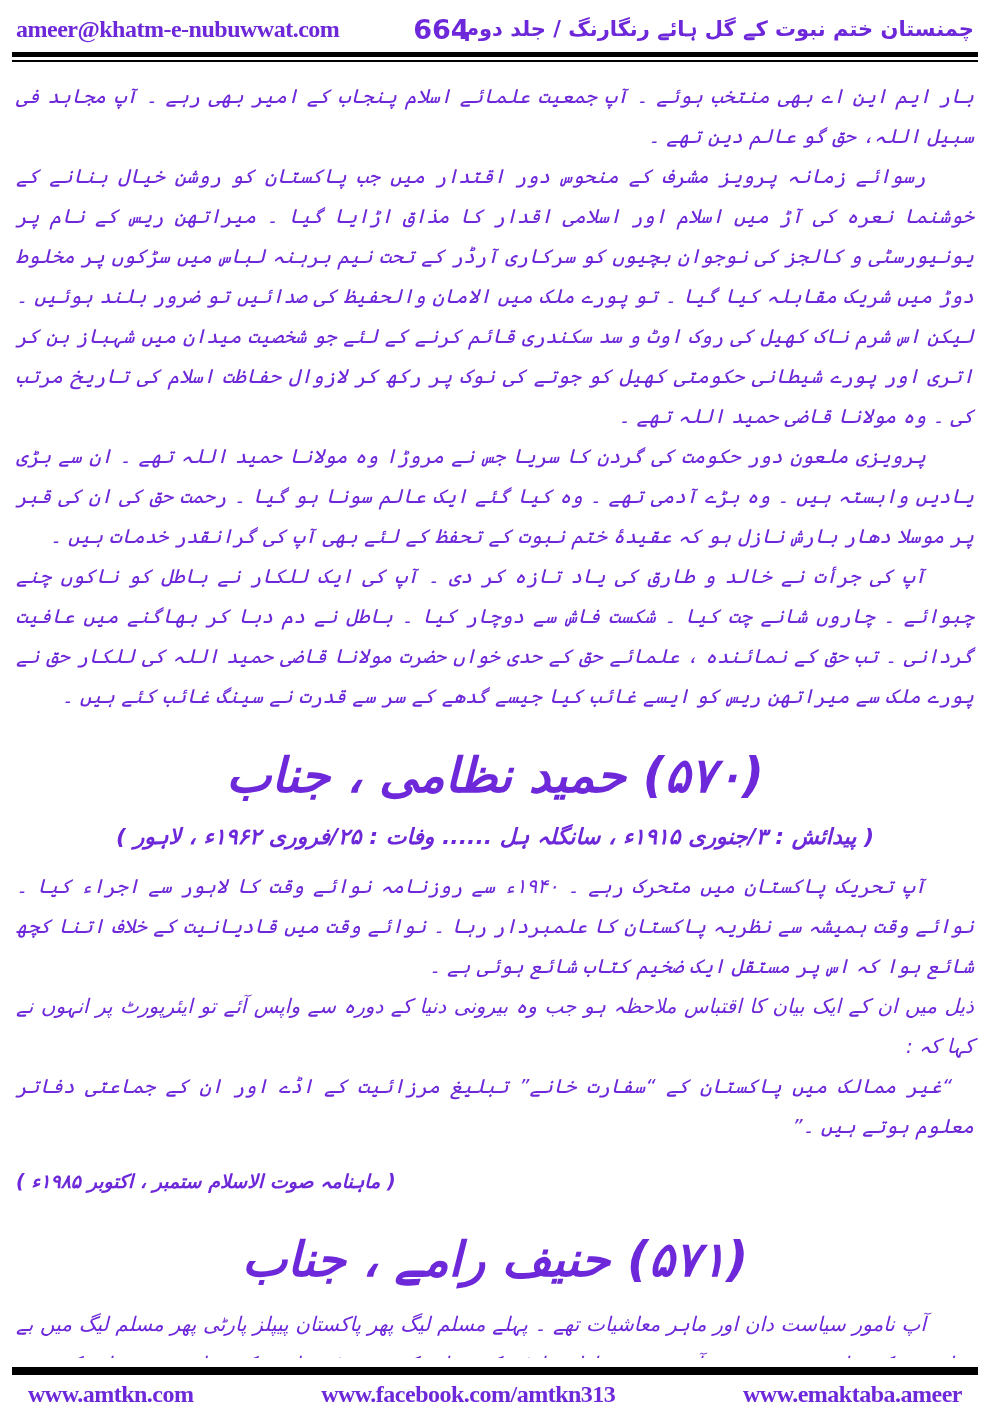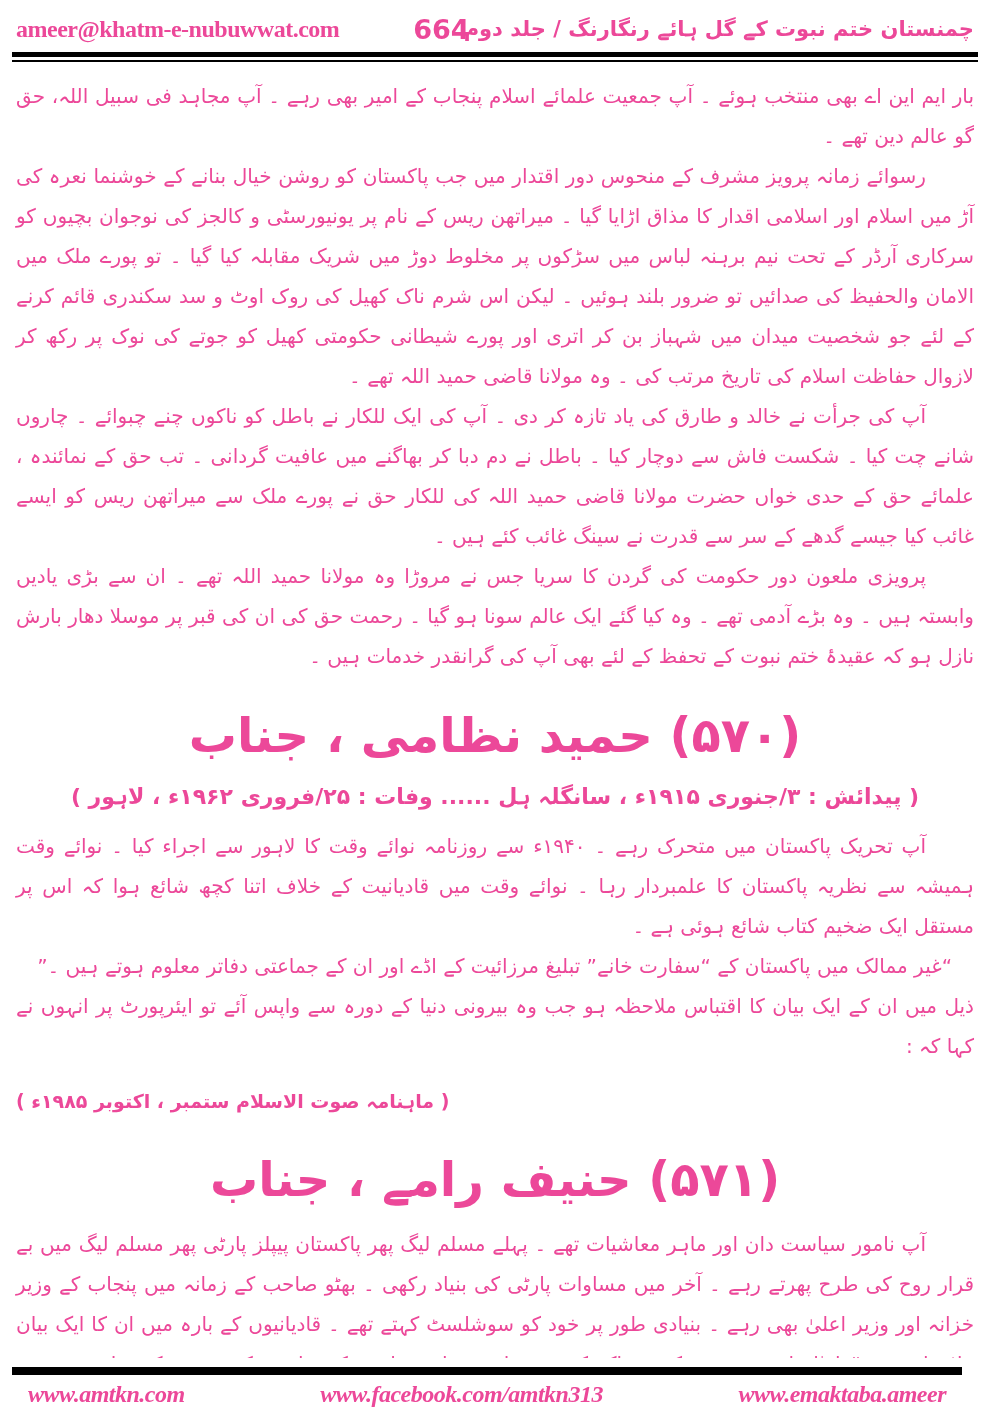--- a/index.html
+++ b/index.html
@@ -2,21 +2,21 @@
 <html lang="ur"><head>
 <meta charset="utf-8">
 <style>
   * { box-sizing: border-box; margin: 0; padding: 0; }
   html, body { background: #fff; }
   .page {
     position: relative;
     width: 990px;
     height: 1420px;
     background: #fff;
-    color: #ec4899;
+    color: #6d28d9;
     overflow: hidden;
     font-family: "DejaVu Sans", sans-serif;
     border-radius: 24px;
   }
   
   .page-header {
     display: flex;
     justify-content: space-between;
     align-items: center;
     padding: 10px 16px 0 16px;
@@ -52,20 +52,21 @@
   }
   
   .content {
     direction: rtl;
     text-align: justify;
     padding: 14px 16px 0 16px;
     height: 1296px;
     overflow: hidden;
     font-size: 20px;
     line-height: 2.0;
+    font-style: italic;
   }
   .para { text-indent: 48px; }
   .para.no-indent { text-indent: 0; }
   .para.small-indent { text-indent: 22px; }
   .section-heading {
     font-size: 48px;
     font-weight: bold;
     text-align: center;
     line-height: 1.4;
     margin: 26px 0 10px 0;
@@ -79,23 +80,22 @@
   }
   .footnote {
     font-size: 19px;
     font-weight: bold;
     text-align: left;
     margin: 16px 0 2px 0;
   }
   
   .page-footer {
     position: absolute;
-    left: 0; right: 16px; bottom: 0;
+    left: 0; right: 0; bottom: 0;
     background: #fff;
-    font-style: italic;
   }
   .footer-bar {
     height: 8px;
     background: #000;
     margin: 0 12px;
   }
   .footer-links {
     display: flex;
     justify-content: space-between;
     align-items: center;
@@ -116,28 +116,28 @@
     <div class="hdr-email">ameer@khatm-e-nubuwwat.com</div>
     <div class="hdr-pagenum">664</div>
     <div class="hdr-title">چمنستان ختم نبوت کے گل ہائے رنگارنگ / جلد دوم</div>
   </header>
 
   <div class="double-rule"></div>
 
   <main class="content">
     <p class="para no-indent">بار ایم این اے بھی منتخب ہوئے ۔ آپ جمعیت علمائے اسلام پنجاب کے امیر بھی رہے ۔ آپ مجاہد فی سبیل اللہ، حق گو عالم دین تھے ۔</p>
     <p class="para">رسوائے زمانہ پرویز مشرف کے منحوس دور اقتدار میں جب پاکستان کو روشن خیال بنانے کے خوشنما نعرہ کی آڑ میں اسلام اور اسلامی اقدار کا مذاق اڑایا گیا ۔ میراتھن ریس کے نام پر یونیورسٹی و کالجز کی نوجوان بچیوں کو سرکاری آرڈر کے تحت نیم برہنہ لباس میں سڑکوں پر مخلوط دوڑ میں شریک مقابلہ کیا گیا ۔ تو پورے ملک میں الامان والحفیظ کی صدائیں تو ضرور بلند ہوئیں ۔ لیکن اس شرم ناک کھیل کی روک اوٹ و سد سکندری قائم کرنے کے لئے جو شخصیت میدان میں شہباز بن کر اتری اور پورے شیطانی حکومتی کھیل کو جوتے کی نوک پر رکھ کر لازوال حفاظت اسلام کی تاریخ مرتب کی ۔ وہ مولانا قاضی حمید اللہ تھے ۔</p>
+    <p class="para">پرویزی ملعون دور حکومت کی گردن کا سریا جس نے مروڑا وہ مولانا حمید اللہ تھے ۔ ان سے بڑی یادیں وابستہ ہیں ۔ وہ بڑے آدمی تھے ۔ وہ کیا گئے ایک عالم سونا ہو گیا ۔ رحمت حق کی ان کی قبر پر موسلا دھار بارش نازل ہو کہ عقیدۂ ختم نبوت کے تحفظ کے لئے بھی آپ کی گرانقدر خدمات ہیں ۔</p>
     <p class="para">آپ کی جرأت نے خالد و طارق کی یاد تازہ کر دی ۔ آپ کی ایک للکار نے باطل کو ناکوں چنے چبوائے ۔ چاروں شانے چت کیا ۔ شکست فاش سے دوچار کیا ۔ باطل نے دم دبا کر بھاگنے میں عافیت گردانی ۔ تب حق کے نمائندہ ، علمائے حق کے حدی خواں حضرت مولانا قاضی حمید اللہ کی للکار حق نے پورے ملک سے میراتھن ریس کو ایسے غائب کیا جیسے گدھے کے سر سے قدرت نے سینگ غائب کئے ہیں ۔</p>
-    <p class="para">پرویزی ملعون دور حکومت کی گردن کا سریا جس نے مروڑا وہ مولانا حمید اللہ تھے ۔ ان سے بڑی یادیں وابستہ ہیں ۔ وہ بڑے آدمی تھے ۔ وہ کیا گئے ایک عالم سونا ہو گیا ۔ رحمت حق کی ان کی قبر پر موسلا دھار بارش نازل ہو کہ عقیدۂ ختم نبوت کے تحفظ کے لئے بھی آپ کی گرانقدر خدمات ہیں ۔</p>
 
     <h2 class="section-heading">(۵۷۰) حمید نظامی ، جناب</h2>
     <div class="section-dates">( پیدائش : ۳/جنوری ۱۹۱۵ء ، سانگلہ ہل ...... وفات : ۲۵/فروری ۱۹۶۲ء ، لاہور )</div>
     <p class="para">آپ تحریک پاکستان میں متحرک رہے ۔ ۱۹۴۰ء سے روزنامہ نوائے وقت کا لاہور سے اجراء کیا ۔ نوائے وقت ہمیشہ سے نظریہ پاکستان کا علمبردار رہا ۔ نوائے وقت میں قادیانیت کے خلاف اتنا کچھ شائع ہوا کہ اس پر مستقل ایک ضخیم کتاب شائع ہوئی ہے ۔</p>
+    <p class="para no-indent">ذیل میں ان کے ایک بیان کا اقتباس ملاحظہ ہو جب وہ بیرونی دنیا کے دورہ سے واپس آئے تو ایئرپورٹ پر انہوں نے کہا کہ :</p>
     <p class="para small-indent">“غیر ممالک میں پاکستان کے “سفارت خانے” تبلیغ مرزائیت کے اڈے اور ان کے جماعتی دفاتر معلوم ہوتے ہیں ۔”</p>
-    <p class="para no-indent">ذیل میں ان کے ایک بیان کا اقتباس ملاحظہ ہو جب وہ بیرونی دنیا کے دورہ سے واپس آئے تو ایئرپورٹ پر انہوں نے کہا کہ :</p>
     <div class="footnote">( ماہنامہ صوت الاسلام ستمبر ، اکتوبر ۱۹۸۵ء )</div>
 
     <h2 class="section-heading">(۵۷۱) حنیف رامے ، جناب</h2>
     <p class="para">آپ نامور سیاست دان اور ماہر معاشیات تھے ۔ پہلے مسلم لیگ پھر پاکستان پیپلز پارٹی پھر مسلم لیگ میں بے قرار روح کی طرح پھرتے رہے ۔ آخر میں مساوات پارٹی کی بنیاد رکھی ۔ بھٹو صاحب کے زمانہ میں پنجاب کے وزیر خزانہ اور وزیر اعلیٰ بھی رہے ۔ بنیادی طور پر خود کو سوشلسٹ کہتے تھے ۔ قادیانیوں کے بارہ میں ان کا ایک بیان ملاحظہ ہو : “واپڈا ہاؤس میں بم کے دھماکے کی تحقیقات مختلف پہلوؤں کو سامنے رکھتے ہوئے کی جا رہی ہے ۔ اس سلسلہ میں ان امکانات کو بھی نظر انداز نہیں کیا جا سکتا کہ یہ کارروائی قادیانیوں کے کسی ایسے گروہ نے</p>
   </main>
 
   <footer class="page-footer">
     <div class="footer-bar"></div>
     <div class="footer-links">
       <span>www.amtkn.com</span>

